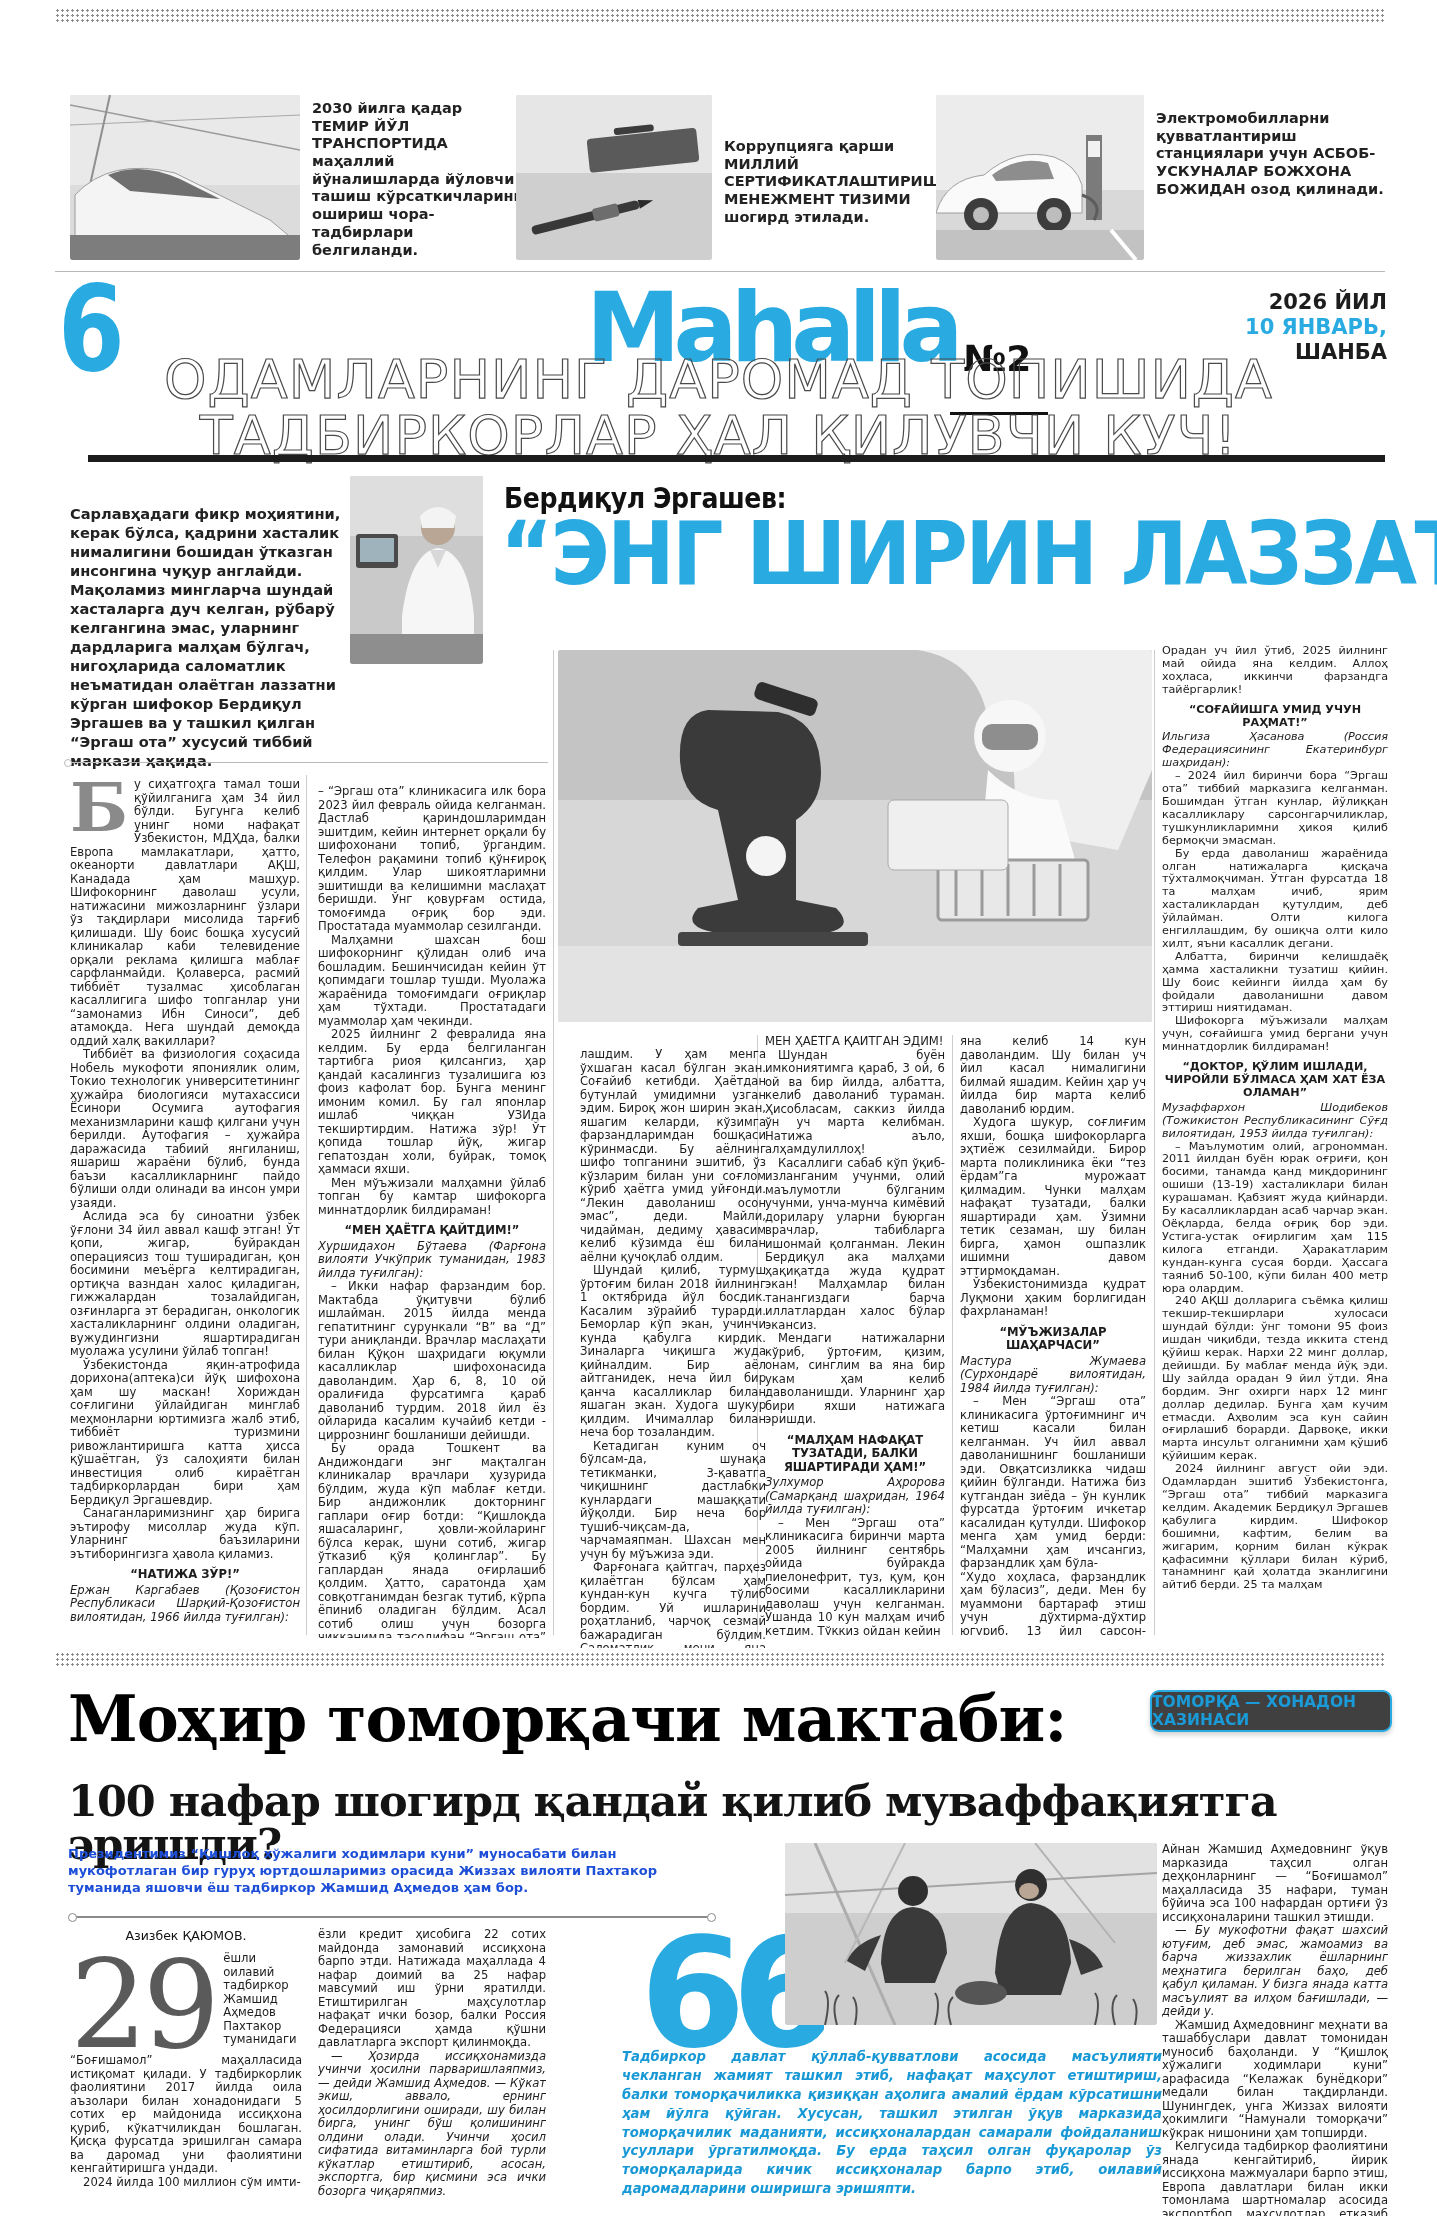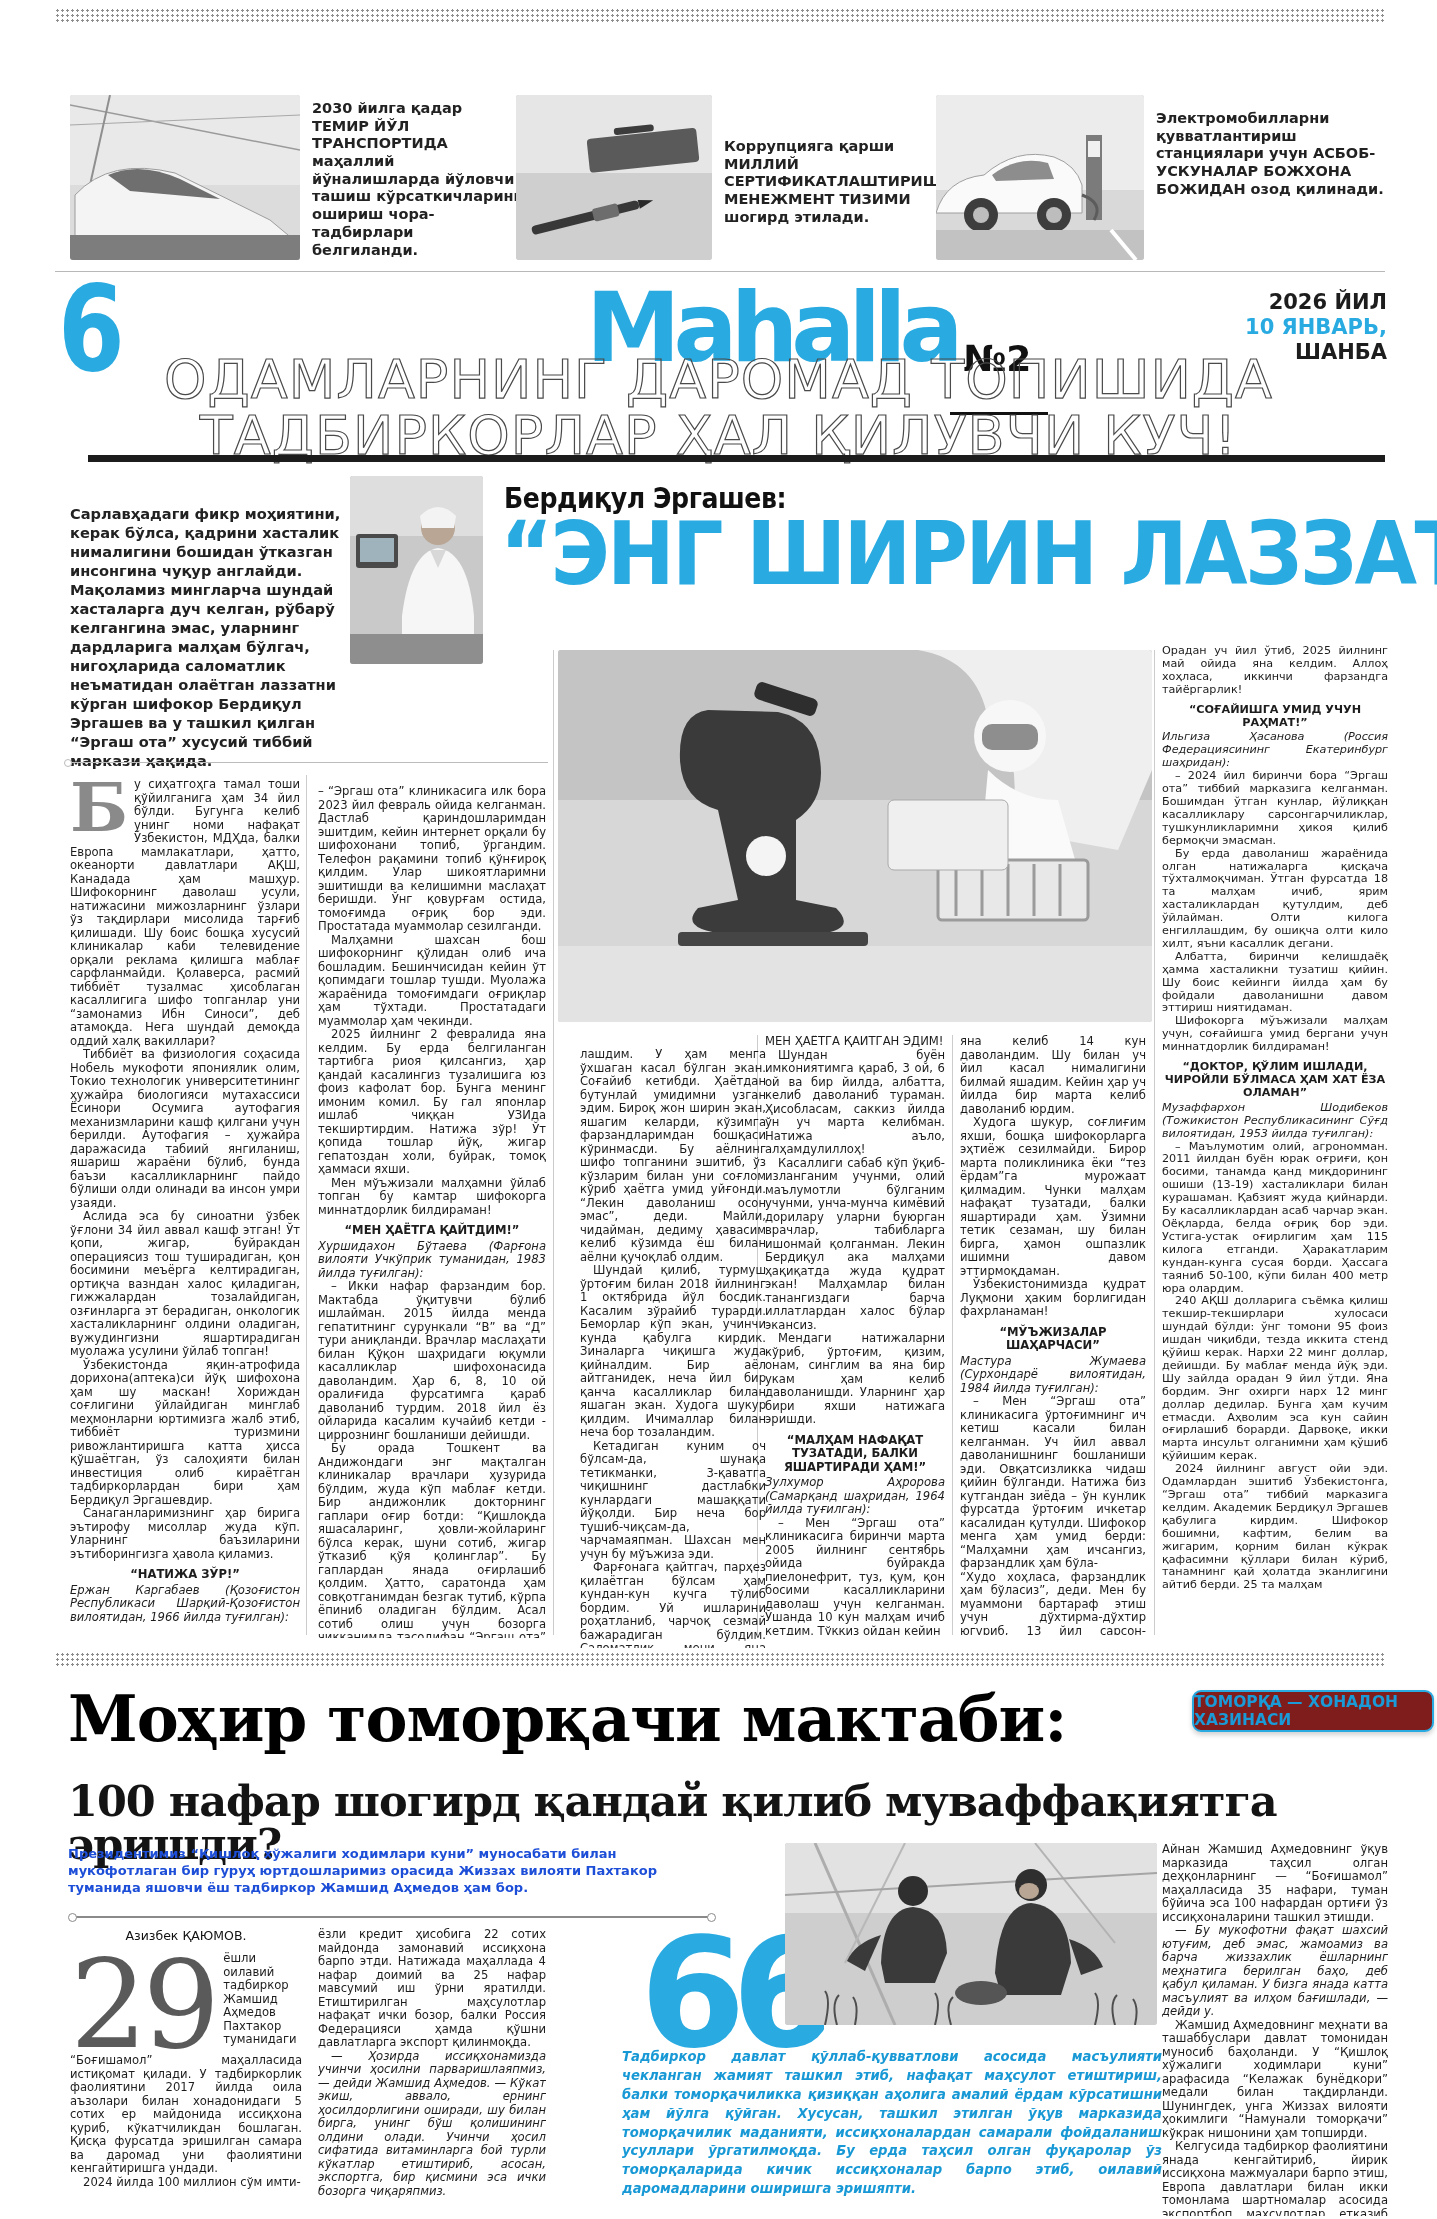--- a/index.html
+++ b/index.html
@@ -53,21 +53,21 @@
   
   .ph{position:absolute;overflow:hidden;border-radius:3px;background:#d5d5d5;}
   .ph svg{display:block;}
   
   .bh1{position:absolute;left:68px;top:1688px;font-family:"DejaVu Serif","Liberation Serif",serif;
     font-weight:bold;font-size:63px;letter-spacing:-1px;color:#000000;line-height:1;}
   .bh2{position:absolute;left:68px;top:1780px;font-family:"DejaVu Serif","Liberation Serif",serif;
     font-weight:bold;font-size:43px;letter-spacing:-1px;color:#141414;line-height:1;}
   .tagbox{position:absolute;left:1150px;top:1690px;width:238px;height:38px;border:2px solid #29abe2;
     border-radius:9px;box-shadow:0 3px 5px rgba(0,0,0,.18);display:flex;align-items:center;
-    justify-content:center;color:#1a9ad6;font-weight:bold;font-size:15.5px;background:#7f1d1d;margin-left:42px;}
+    justify-content:center;color:#1a9ad6;font-weight:bold;font-size:15.5px;background:#404040;}
   .sublead{position:absolute;left:68px;top:1846px;width:660px;font-size:13px;font-weight:bold;
     line-height:1.3;color:#1d4ed8;}
   .subrule{position:absolute;left:72px;top:1916px;width:640px;height:2px;background:#8a8a8a;}
   .subrule::before,.subrule::after{content:"";position:absolute;top:-3px;width:7px;height:7px;
     border:1px solid #8a8a8a;border-radius:50%;background:#fff;}
   .subrule::before{left:-4px;} .subrule::after{right:-4px;}
   .byline{position:absolute;left:70px;top:1928px;width:232px;text-align:center;
     font-weight:normal;font-size:12.5px;color:#111;}
   .q66{position:absolute;left:640px;top:1918px;font-size:152px;font-weight:bold;color:#29abe2;
     letter-spacing:-14px;line-height:1;height:132px;overflow:hidden;}

